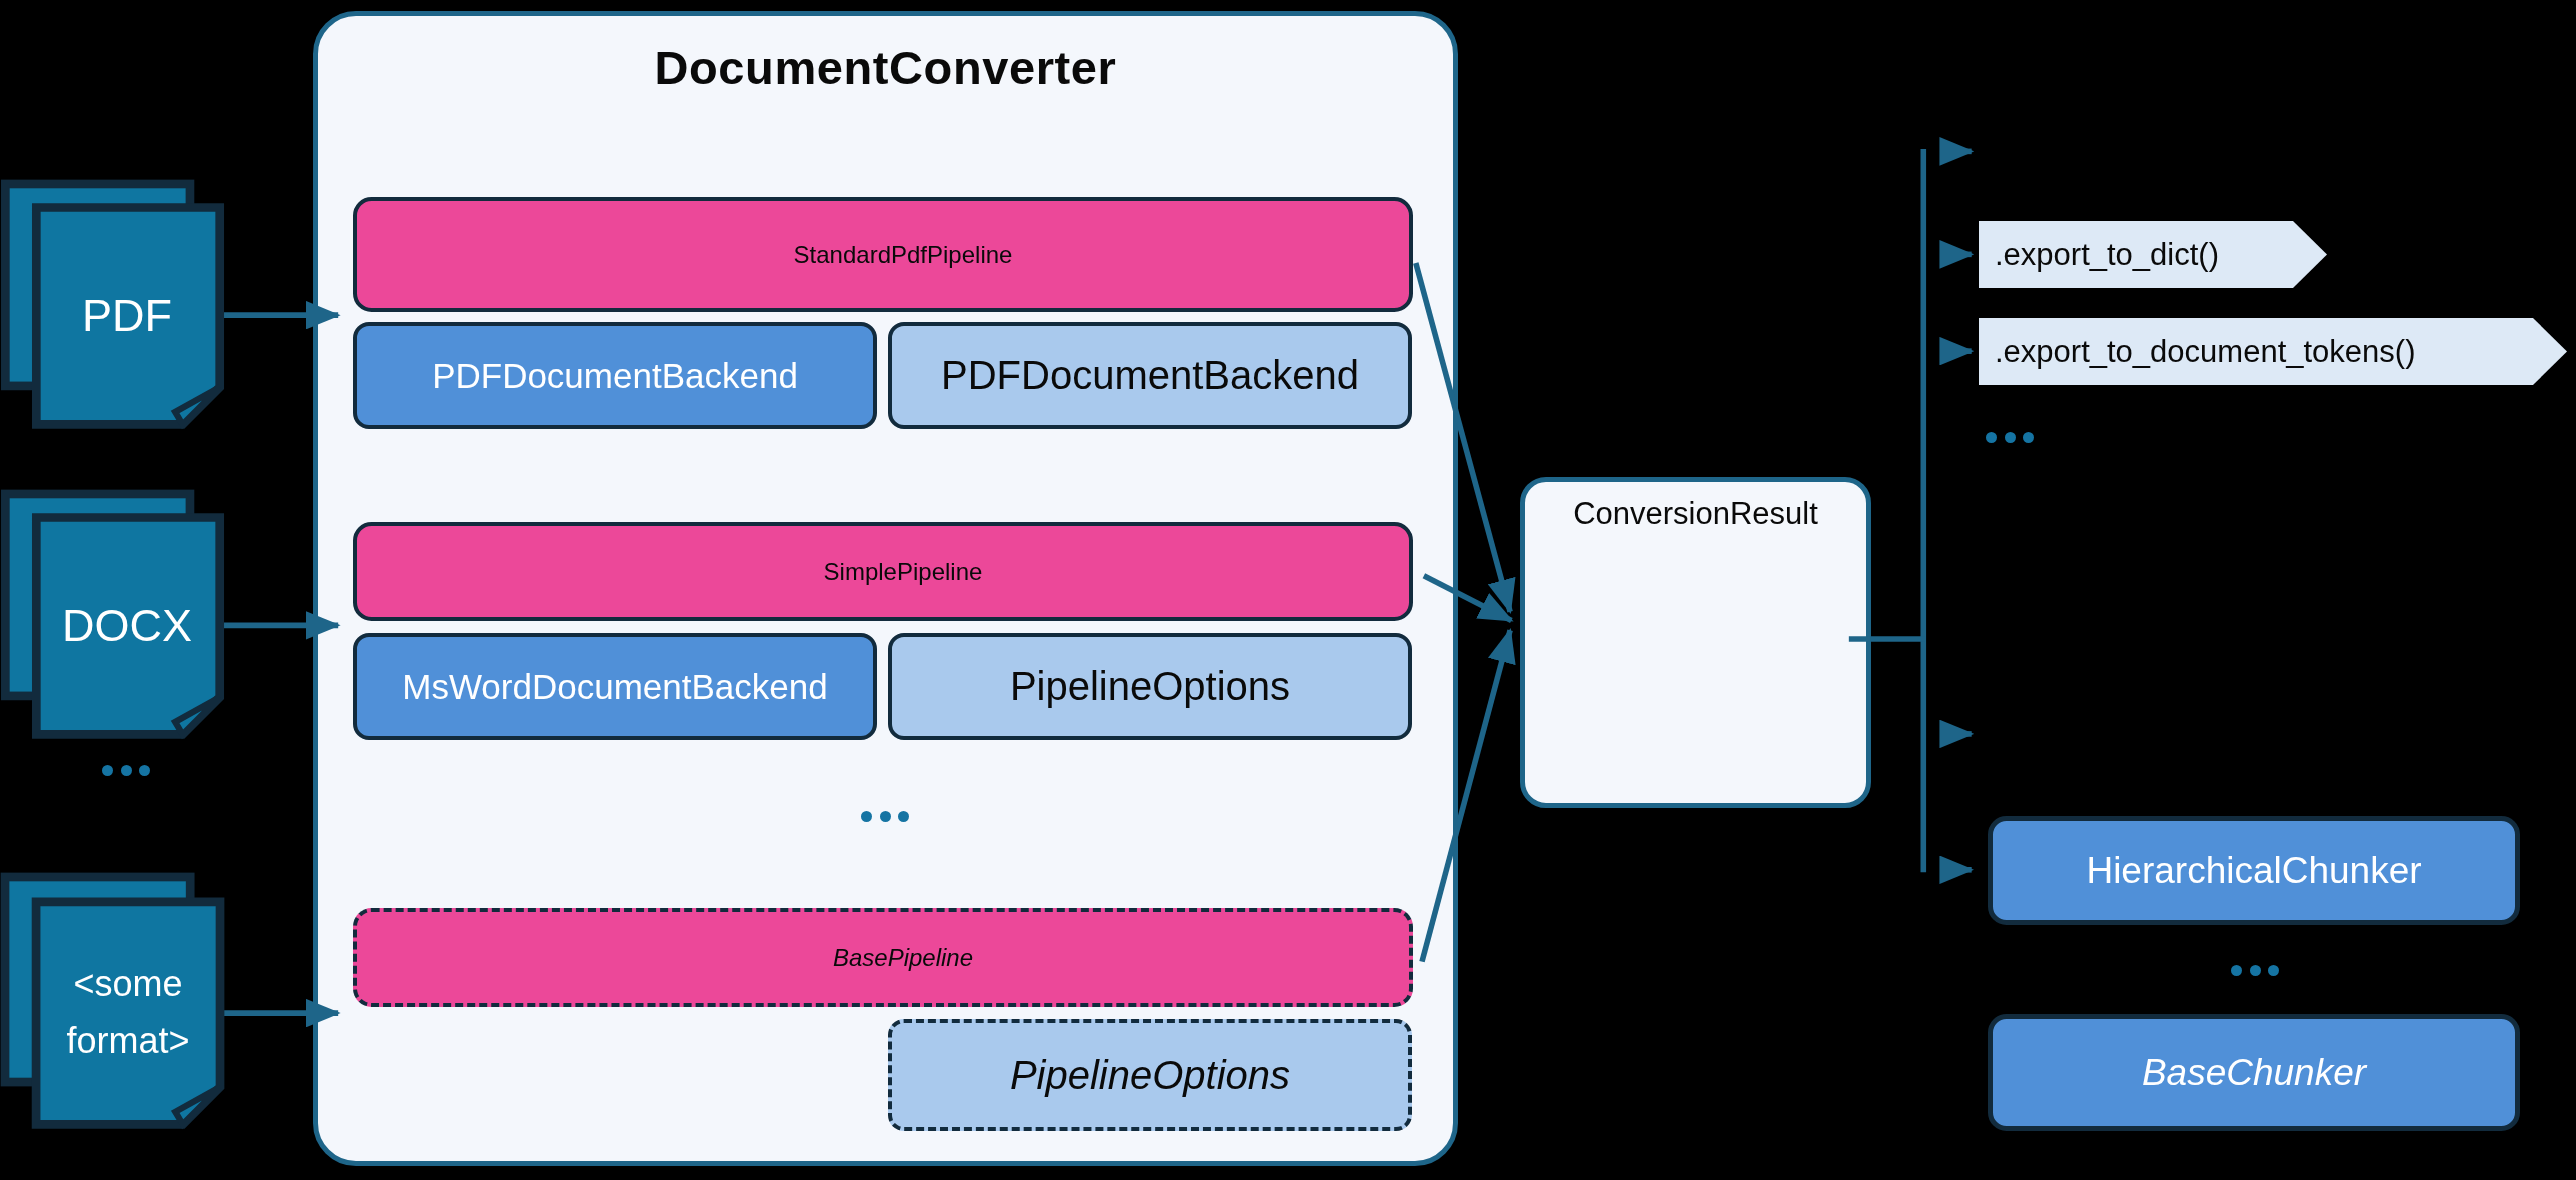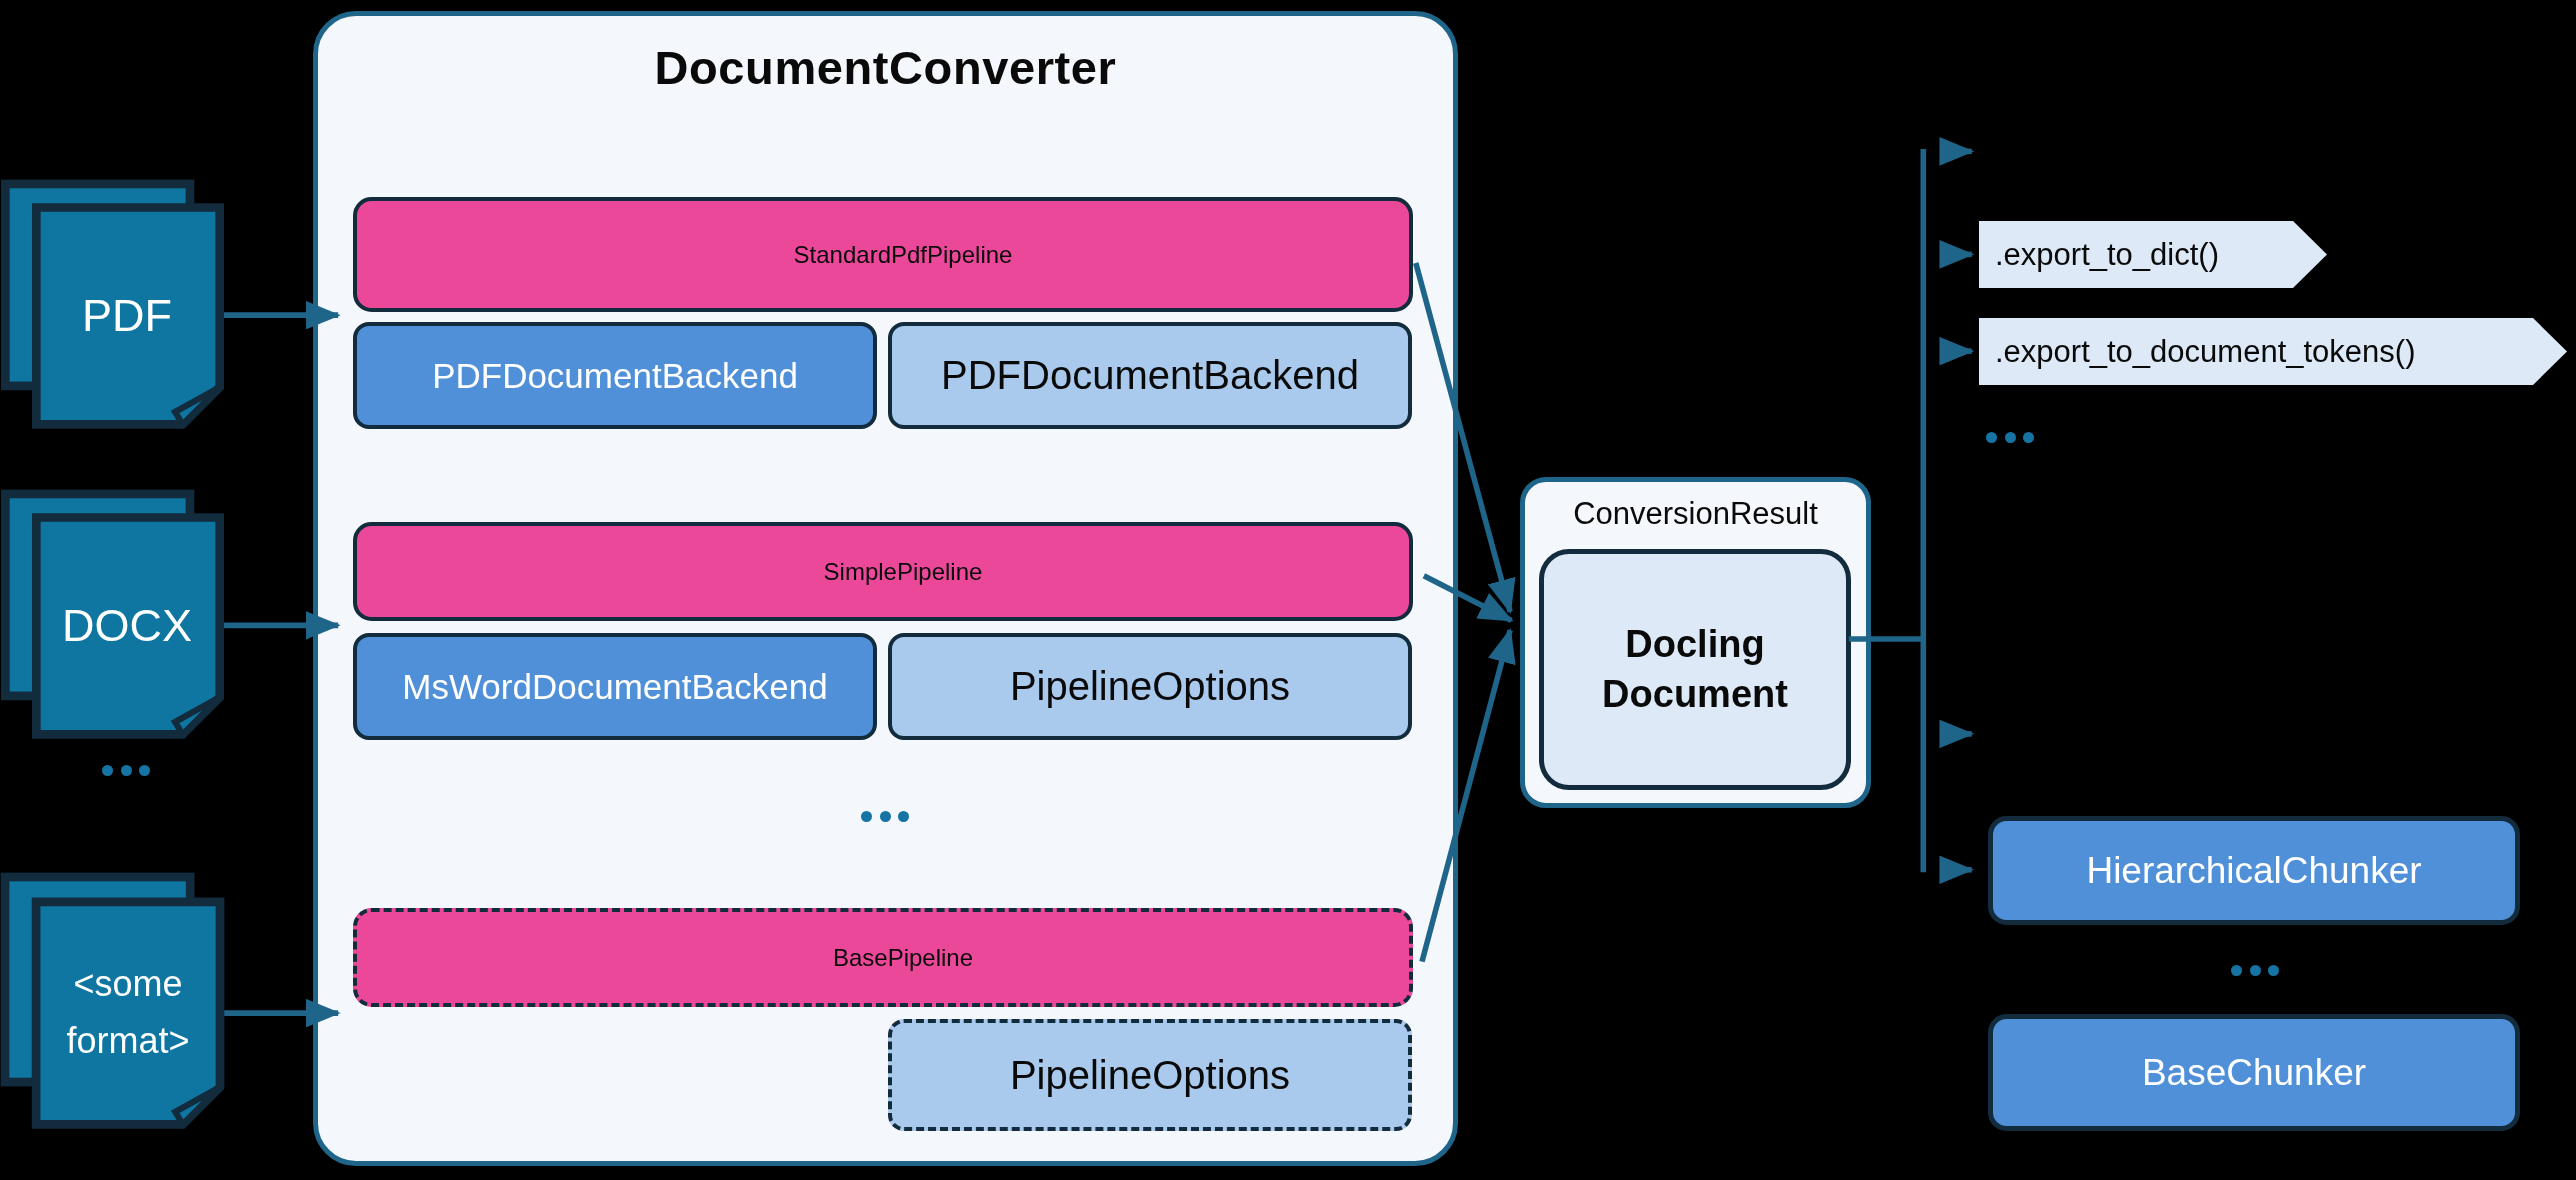--- a/index.html
+++ b/index.html
@@ -14,21 +14,21 @@
              background:#f4f7fc;border:5.6px solid #1e6589;border-radius:43px;box-sizing:border-box;}
   .conv-title{position:absolute;left:0;top:23.6px;width:100%;text-align:center;
               font-size:47px;font-weight:bold;color:#0a0a0a;letter-spacing:0.6px;}
 
   
   .box{position:absolute;display:flex;align-items:center;justify-content:center;
        box-sizing:border-box;color:#0a0a0a;}
   .pipe{background:#ec4899;border:4.3px solid #122b3d;border-radius:18.6px;font-size:24px;padding-left:40px;}
   .backend{background:#5090d8;border:4.3px solid #122b3d;border-radius:16px;font-size:35px;color:#fff;}
   .options{background:#a9c9ed;border:4.3px solid #122b3d;border-radius:16px;font-size:40px;}
-  .dashed{border-style:dashed;}
+  .dashed{border-style:dashed;font-style:italic;}
 
   
   .convresult{position:absolute;left:1520px;top:477px;width:351px;height:331px;
               background:#f4f7fc;border:5px solid #1e6589;border-radius:26px;box-sizing:border-box;}
   .cr-label{position:absolute;left:0;top:13.6px;width:100%;text-align:center;font-size:31px;color:#0a0a0a;}
   .docling{position:absolute;left:1539px;top:549px;width:312px;height:241px;
            background:#dde9f6;border:5.6px solid #122b3d;border-radius:30px;box-sizing:border-box;
            display:flex;align-items:center;justify-content:center;text-align:center;
            font-size:38px;font-weight:bold;color:#0a0a0a;line-height:1.3;padding:0 37px;}
 
@@ -147,23 +147,20 @@
     <svg class="doc-icon" style="left:0;top:872px;" width="230" height="261" viewBox="0 0 370 420">
       <rect x="8" y="8" width="298" height="330" fill="#0f76a1" stroke="#122b3d" stroke-width="14"></rect>
       <polygon points="58,48 354,48 354,346 294,406 58,406" fill="#0f76a1" stroke="#122b3d" stroke-width="14"></polygon>
       <polygon points="294,406 354,346 282,386" fill="#0f76a1" stroke="#122b3d" stroke-width="10"></polygon>
     </svg>
     <div class="doc-label small" style="left:41px;top:955px;width:174px;">&lt;some format&gt;</div>
 
     <div class="convresult">
       <div class="cr-label">ConversionResult</div>
     </div>
-    <div class="docling">
-        <span>Docling Document</span>
-      </div>
 
     <div class="banner" style="top:221px;width:348px;">
         <span>.export_to_dict()</span>
       </div>
     <div class="banner" style="top:318px;width:588px;">
         <span>.export_to_document_tokens()</span>
       </div>
 
     <div class="dots" style="left:1986px;top:432px;" aria-label="...">
         <i></i>

